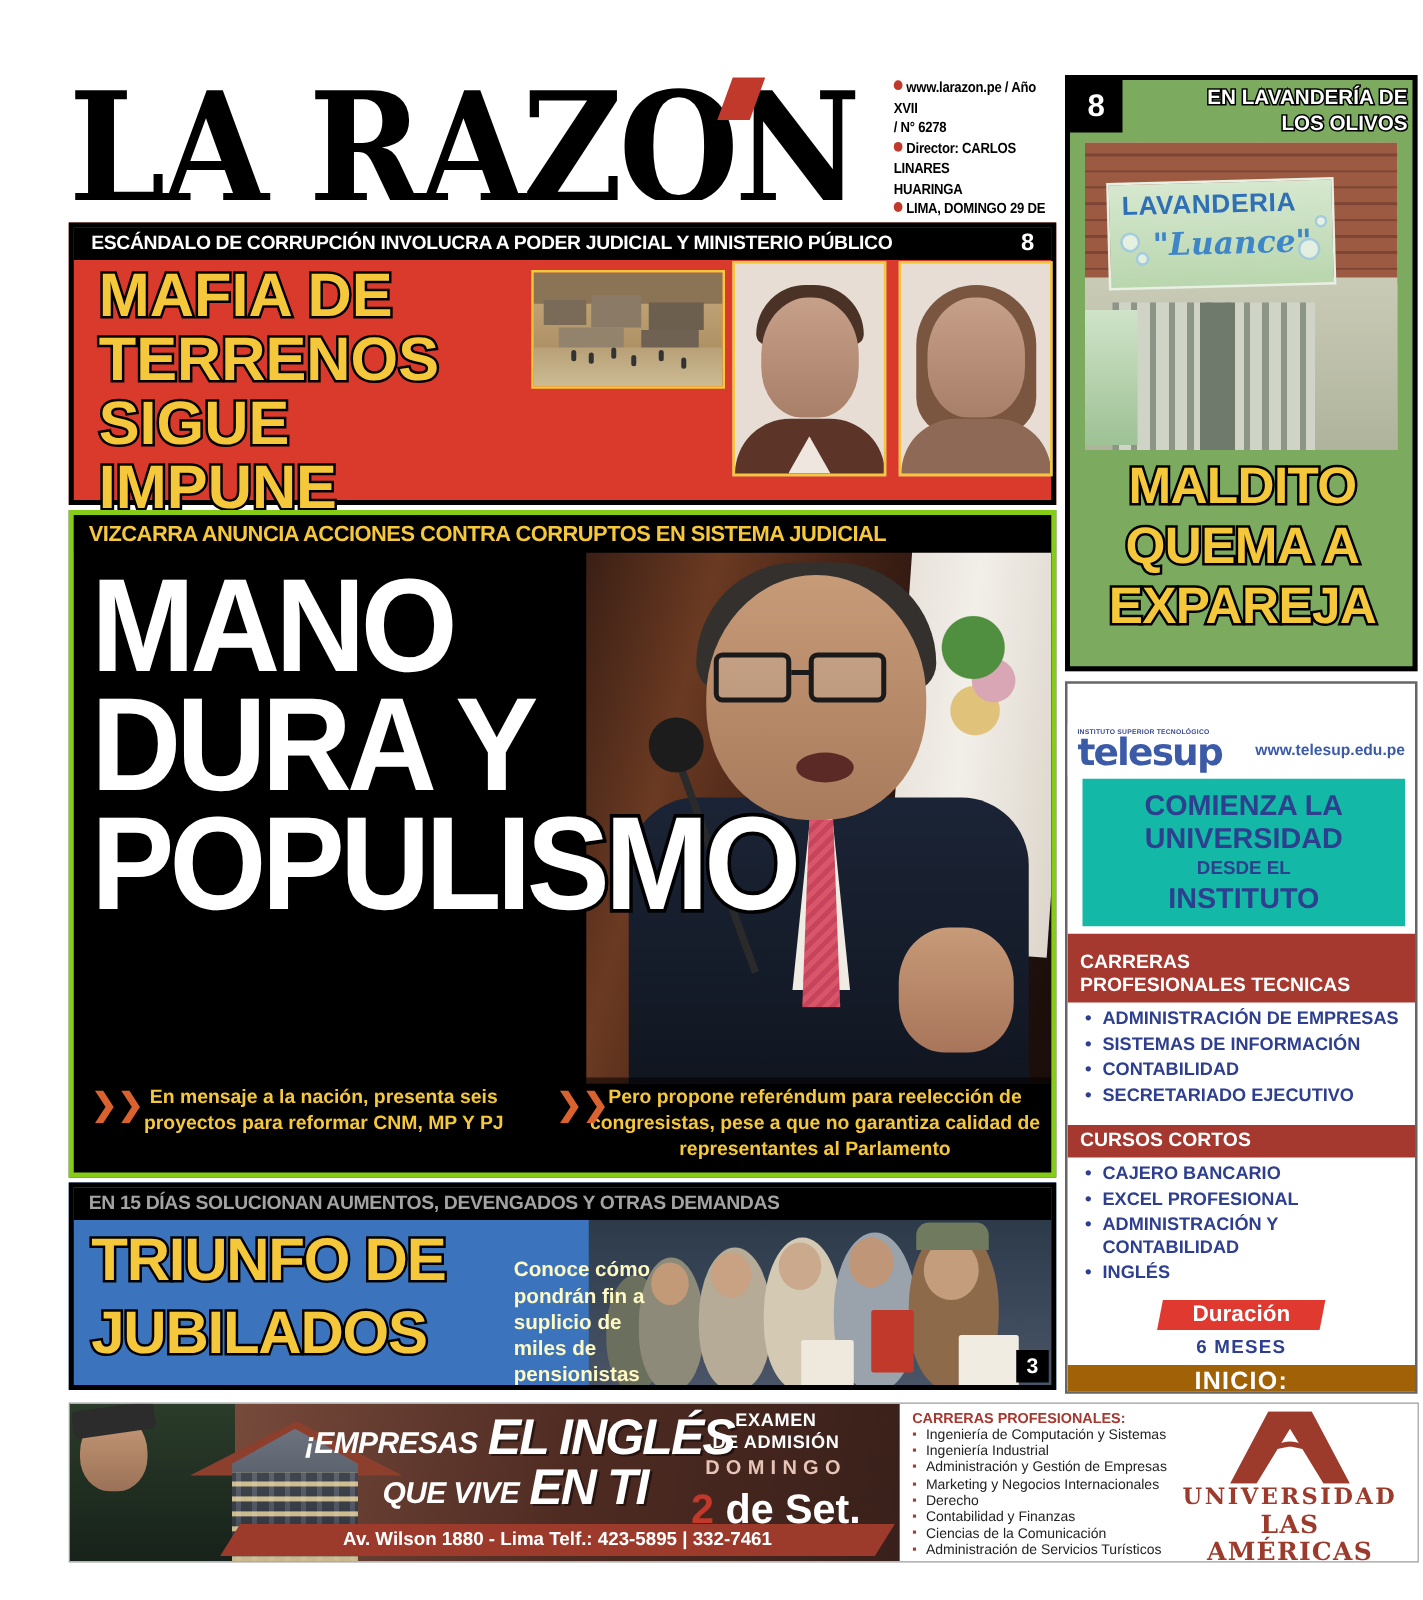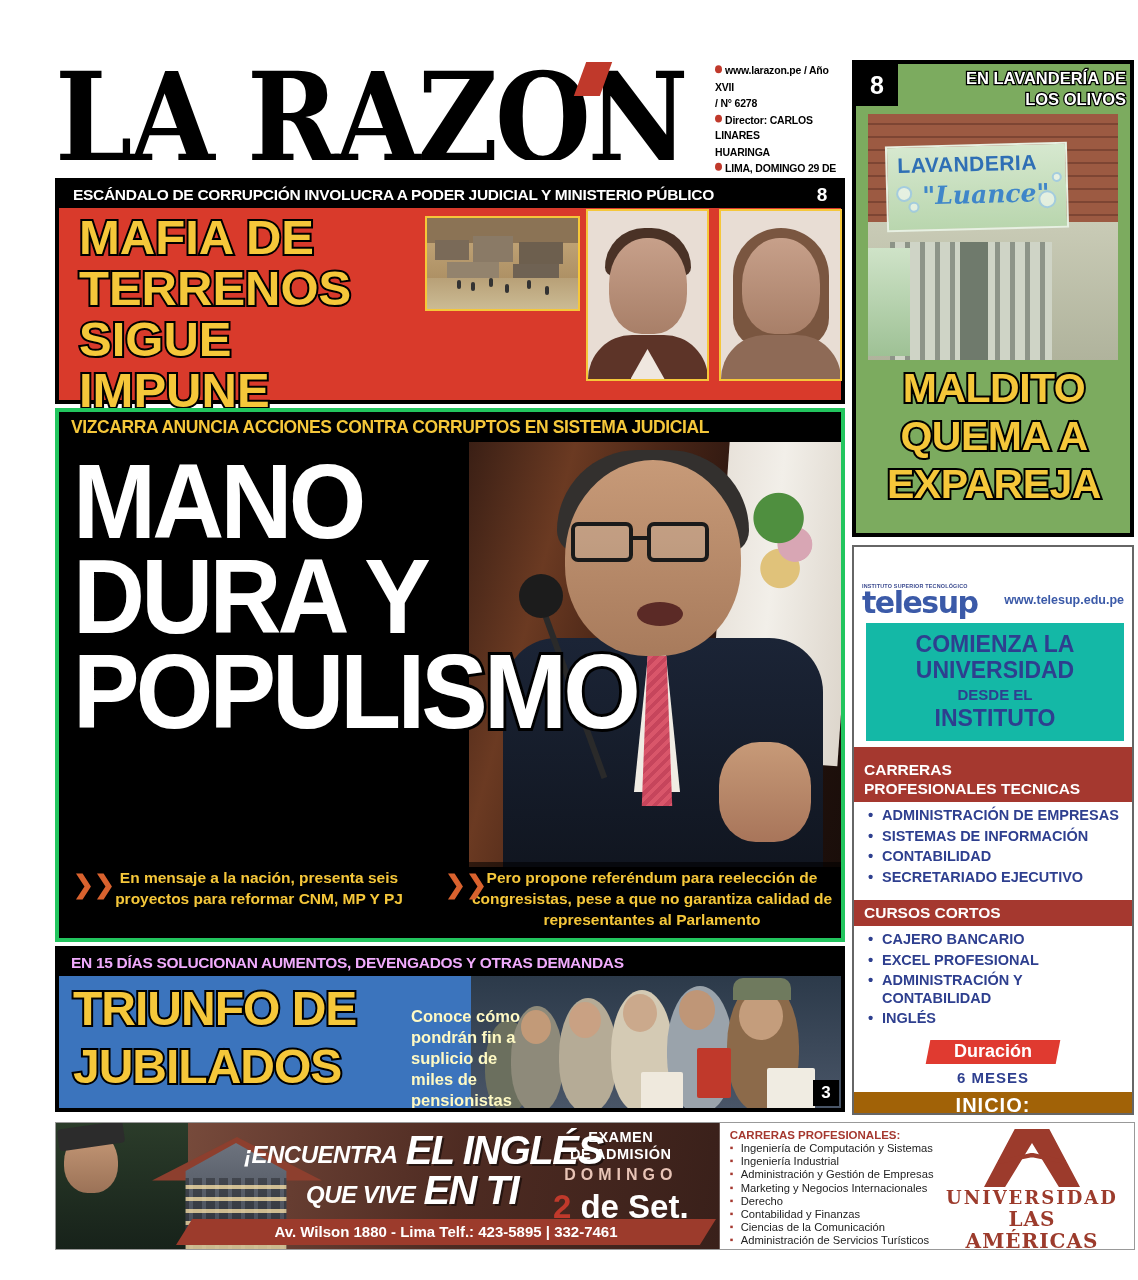--- a/index.html
+++ b/index.html
@@ -98,21 +98,21 @@
     transform: translateX(-50%); border-radius: 50px 50px 0 0;
     background: #5d3428;
   }
   .mug-body.f { background:#8e6a56; }
   .mug-shirt { position:absolute; left:50%; bottom:0; width:34px; height:30px;
                transform:translateX(-50%); background:#efe7df; clip-path: polygon(50% 0, 100% 100%, 0 100%); }
 
   
   .main-block {
     position: absolute; left: 55px; top: 408px; width: 790px; height: 534px;
-    background: #000; border: 4px solid #22c55e; overflow: hidden;
+    background: #000; border: 4px solid #84cc16; overflow: hidden;
   }
   .main-kicker {
     position: absolute; left: 0; top: 0; width: 100%; height: 30px;
     background: #000; color: #f5c73a; font-size: 17.5px; font-weight: 700;
     line-height: 30px; padding-left: 12px; letter-spacing: -0.4px;
   }
   .main-photo {
     position: absolute; left: 410px; top: 30px; width: 372px; height: 425px;
     overflow: hidden; background: #2a1a14;
   }
@@ -175,21 +175,21 @@
   .cap.c2 .chev { left: 4px; }
   .cap-tx { display:block; padding-left: 28px; padding-right: 6px; }
 
   
   .blue-block {
     position: absolute; left: 55px; top: 946px; width: 790px; height: 166px;
     background: #3b74bd; border: 4px solid #000; overflow: hidden;
   }
   .blue-kicker {
     position: absolute; left: 0; top: 0; width: 100%; height: 26px;
-    background: #000; color: #f0abfc; font-size: 15.5px; font-weight: 700;
+    background: #000; color: #a3a3a3; font-size: 15.5px; font-weight: 700;
     line-height: 26px; padding-left: 12px; letter-spacing: -0.3px;
   }
   .blue-head {
     position: absolute; left: 14px; top: 30px; width: 330px;
     font-size: 48px; font-weight: 700; line-height: 58px;
     color: #f5c73a; letter-spacing: -1px;
     -webkit-text-stroke: 4px #000; paint-order: stroke fill;
   }
   .blue-sub {
     position: absolute; left: 352px; top: 56px; width: 120px;
@@ -561,21 +561,21 @@
     <div class="bn-left">
       <div class="bn-brown"></div>
       <div class="bn-photo">
         <div class="bn-grad-head"></div>
         <div class="bn-cap"></div>
       </div>
       <div class="bn-roof"></div>
       <div class="bn-bldg"></div>
       <div class="bn-txt">
         <div class="bn-l1">
-          <span class="bn-t1">¡ENCUENTRA</span>
+          <span class="bn-t1">¡EMPRESAS</span>
           <span class="bn-t2">EL INGLÉS</span>
         </div>
         <div class="bn-l2">
           <span class="bn-t1">QUE VIVE</span>
           <span class="bn-t2">EN TI</span>
         </div>
       </div>
       <div class="bn-exam">
         <div class="bn-e1">EXAMEN</div>
         <div class="bn-e1">DE ADMISIÓN</div>

